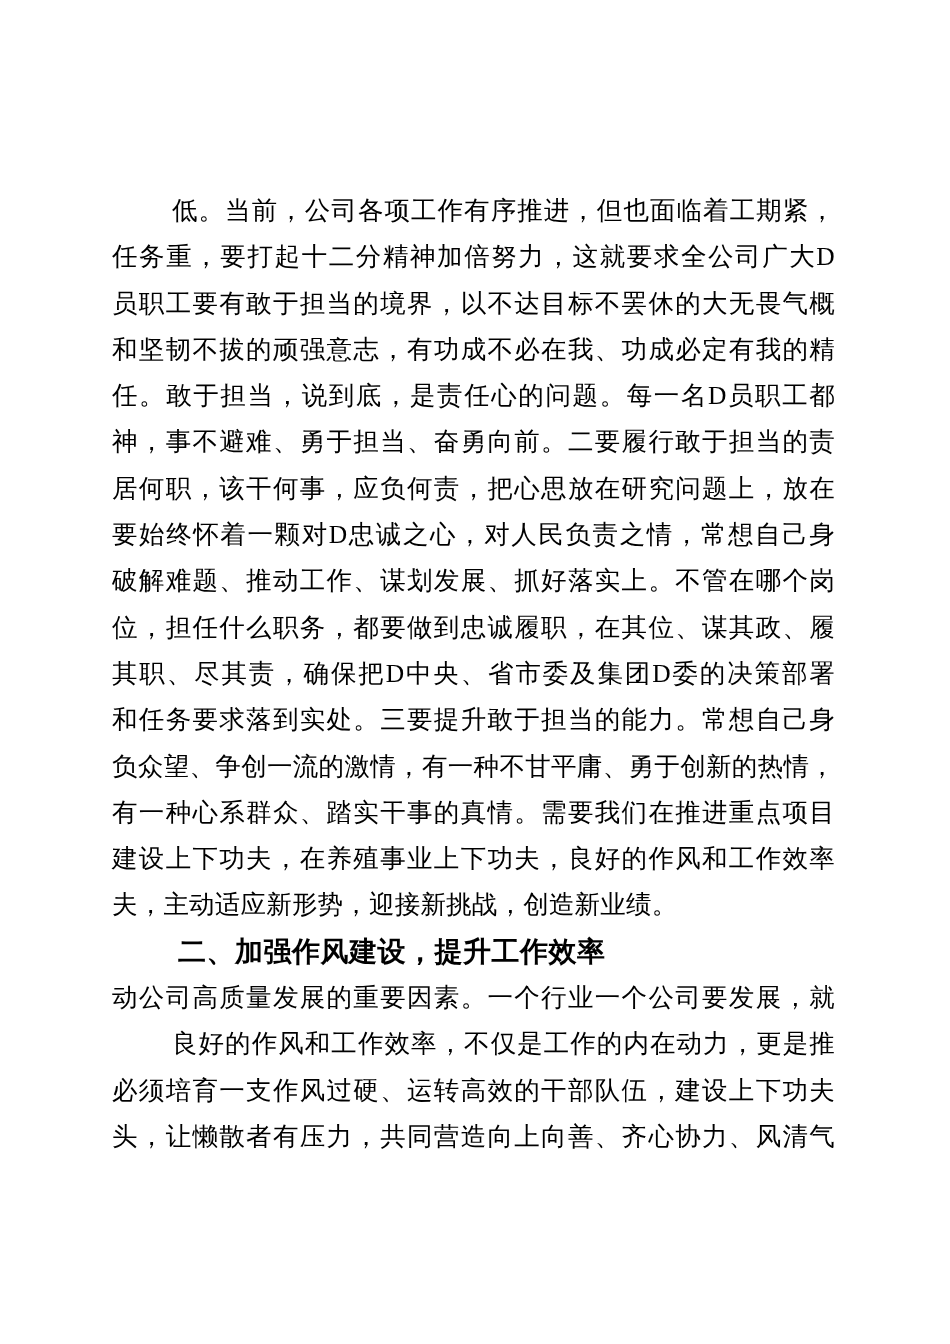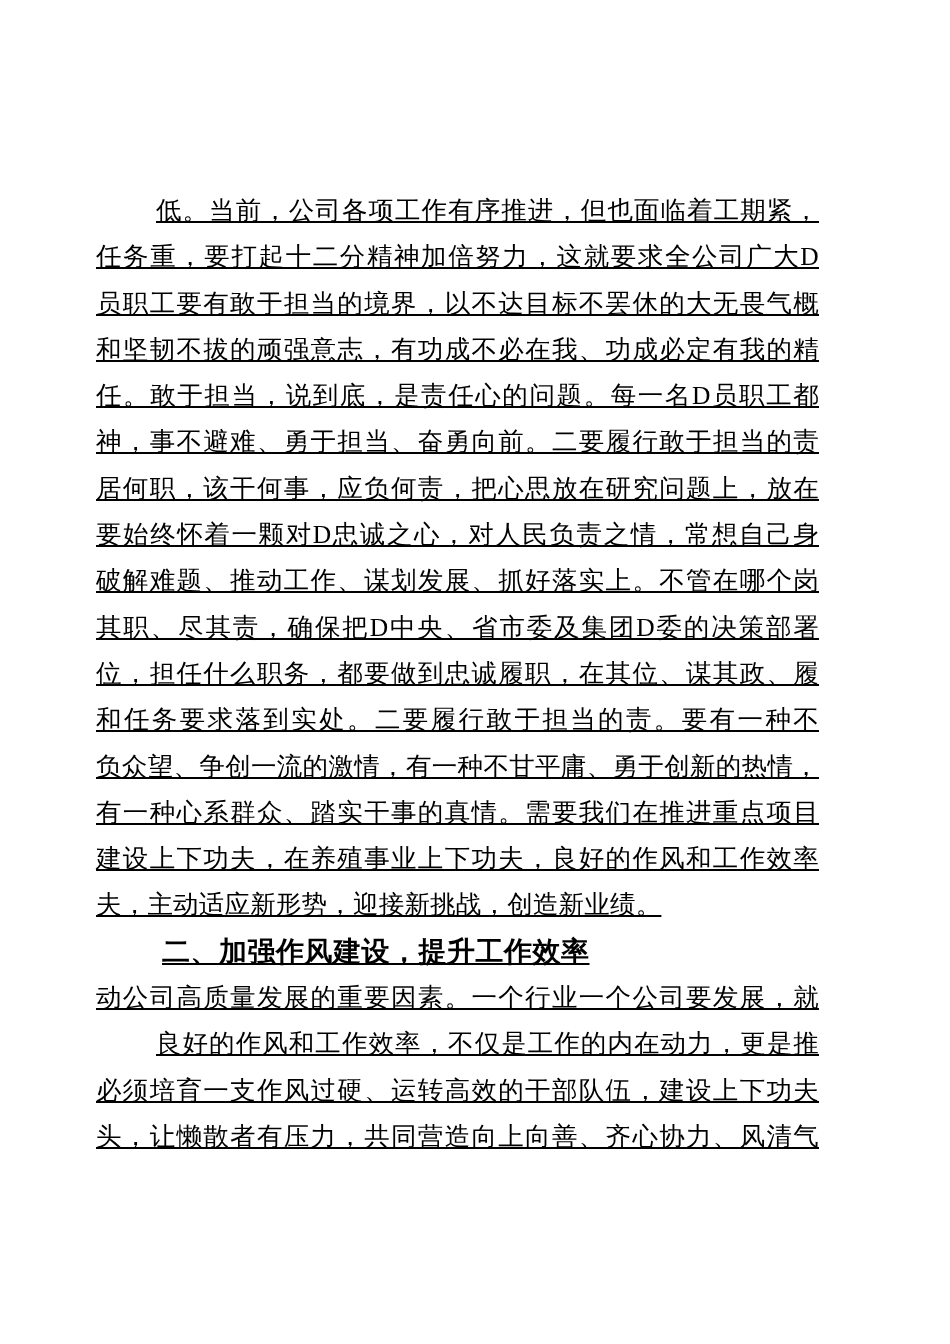--- a/index.html
+++ b/index.html
@@ -9,28 +9,27 @@
   }
   .page {
     position: relative;
     width: 950px;
     height: 1344px;
     background: #ffffff;
     overflow: hidden;
   }
   .text-block {
     position: absolute;
-    left: 96px;
+    left: 112px;
     top: 188px;
     width: 723px;
     color: #000000;
     font-family: "Liberation Serif", "DejaVu Serif", serif;
     font-size: 25.5px;
     line-height: 46.3px;
-    text-decoration: underline;
   }
   .line {
     height: 46.3px;
     text-align: justify;
     text-align-last: justify;
     white-space: nowrap;
     letter-spacing: 0.2px;
   }
   .line.first {
     text-indent: 60px;
@@ -55,23 +54,23 @@
   <div class="text-block" id="doc">
       <div class="line first">低。当前，公司各项工作有序推进，但也面临着工期紧，</div>
       <div class="line">任务重，要打起十二分精神加倍努力，这就要求全公司广大D</div>
       <div class="line">员职工要有敢于担当的境界，以不达目标不罢休的大无畏气概</div>
       <div class="line">和坚韧不拔的顽强意志，有功成不必在我、功成必定有我的精</div>
       <div class="line">任。敢于担当，说到底，是责任心的问题。每一名D员职工都</div>
       <div class="line">神，事不避难、勇于担当、奋勇向前。二要履行敢于担当的责</div>
       <div class="line">居何职，该干何事，应负何责，把心思放在研究问题上，放在</div>
       <div class="line">要始终怀着一颗对D忠诚之心，对人民负责之情，常想自己身</div>
       <div class="line">破解难题、推动工作、谋划发展、抓好落实上。不管在哪个岗</div>
+      <div class="line">位，担任什么职务，都要做到忠诚履职，在其位、谋其政、履</div>
       <div class="line">其职、尽其责，确保把D中央、省市委及集团D委的决策部署</div>
-      <div class="line">位，担任什么职务，都要做到忠诚履职，在其位、谋其政、履</div>
-      <div class="line">和任务要求落到实处。二要履行敢于担当的责。要有一种不</div>
+      <div class="line">和任务要求落到实处。三要提升敢于担当的能力。常想自己身</div>
       <div class="line">负众望、争创一流的激情，有一种不甘平庸、勇于创新的热情，</div>
       <div class="line">有一种心系群众、踏实干事的真情。需要我们在推进重点项目</div>
       <div class="line">建设上下功夫，在养殖事业上下功夫，良好的作风和工作效率</div>
       <div class="line last">夫，主动适应新形势，迎接新挑战，创造新业绩。</div>
       <div class="line heading">二、加强作风建设，提升工作效率</div>
       <div class="line">动公司高质量发展的重要因素。一个行业一个公司要发展，就</div>
       <div class="line first">良好的作风和工作效率，不仅是工作的内在动力，更是推</div>
       <div class="line">必须培育一支作风过硬、运转高效的干部队伍，建设上下功夫</div>
       <div class="line">头，让懒散者有压力，共同营造向上向善、齐心协力、风清气</div>
     </div>

